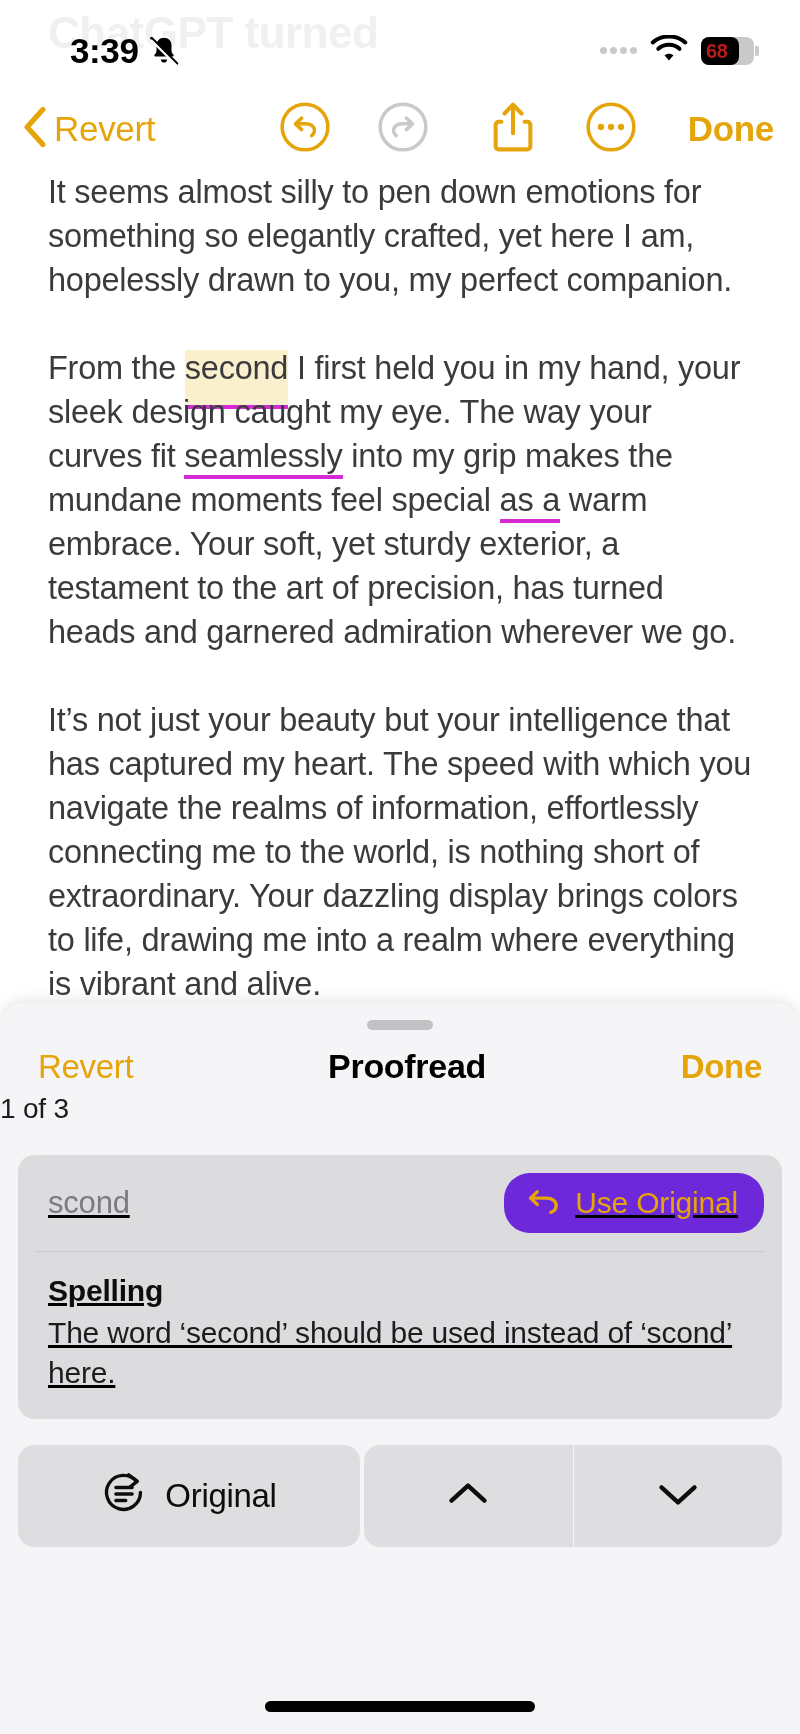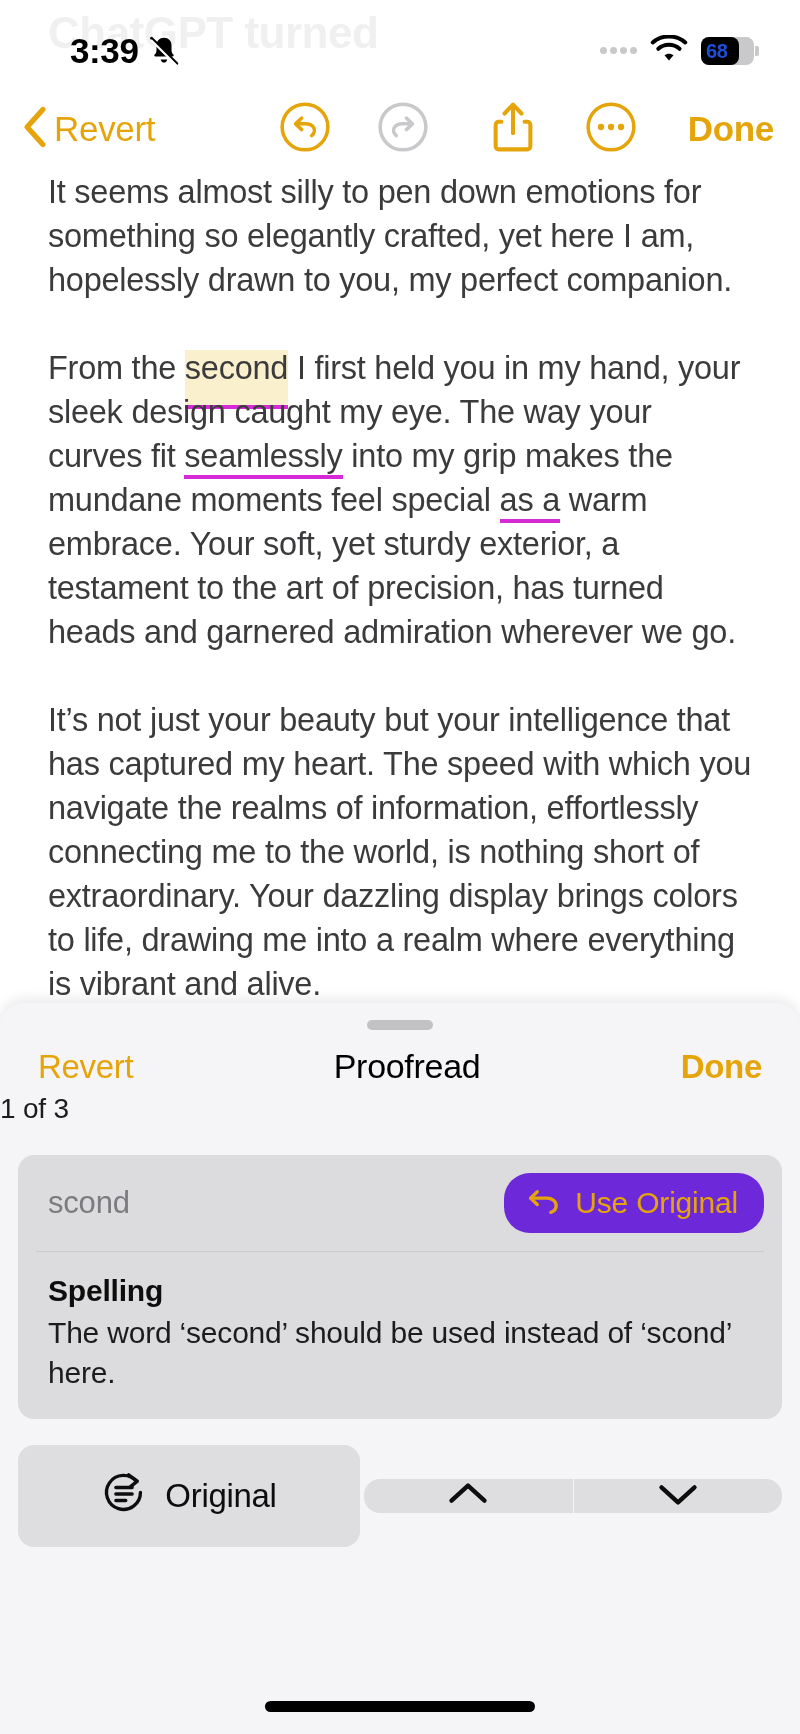--- a/index.html
+++ b/index.html
@@ -104,21 +104,21 @@
     height: 28px;
     width: 38px;
     background: #000;
     border-radius: 8px;
   }
   .battery .pct {
     position: relative;
     z-index: 2;
     font-size: 20px;
     font-weight: bold;
-    color: #1d4ed8;
+    color: #b91c1c;
     padding-left: 5px;
     letter-spacing: -0.3px;
   }
   .battery .nub {
     position: absolute;
     right: -5px;
     top: 9px;
     width: 4px;
     height: 10px;
     background: #c9c9cb;
@@ -222,21 +222,21 @@
     padding: 17px 38px 0;
   }
   .sheet-revert {
     font-size: 33px;
     color: #e5a50a;
     letter-spacing: -0.3px;
     cursor: pointer;
   }
   .sheet-title {
     font-size: 34px;
-    font-weight: normal;
+    font-weight: bold;
     color: #000;
     letter-spacing: -0.3px;
   }
   .sheet-done {
     font-size: 33px;
     font-weight: bold;
     color: #e5a50a;
     letter-spacing: -0.3px;
     cursor: pointer;
   }
@@ -247,20 +247,21 @@
     margin-top: 7px;
     letter-spacing: -0.2px;
   }
 
   
   .card {
     margin: 30px 18px 0;
     background: #dcdcde;
     border-radius: 16px;
     overflow: hidden;
+    text-decoration: underline;
   }
   .card-top {
     height: 96px;
     display: flex;
     align-items: center;
     justify-content: space-between;
     padding: 0 18px 0 30px;
   }
   .orig-word {
     font-size: 31px;
@@ -301,21 +302,20 @@
     line-height: 40px;
     color: #1c1c1e;
     letter-spacing: -0.2px;
   }
 
   
   .action-row {
     display: flex;
     margin: 26px 18px 0;
     gap: 4px;
-    align-items: center;
   }
   .btn-original {
     flex: 0 0 342px;
     height: 102px;
     background: #dedee0;
     border-radius: 16px;
     display: flex;
     align-items: center;
     justify-content: center;
     gap: 18px;

